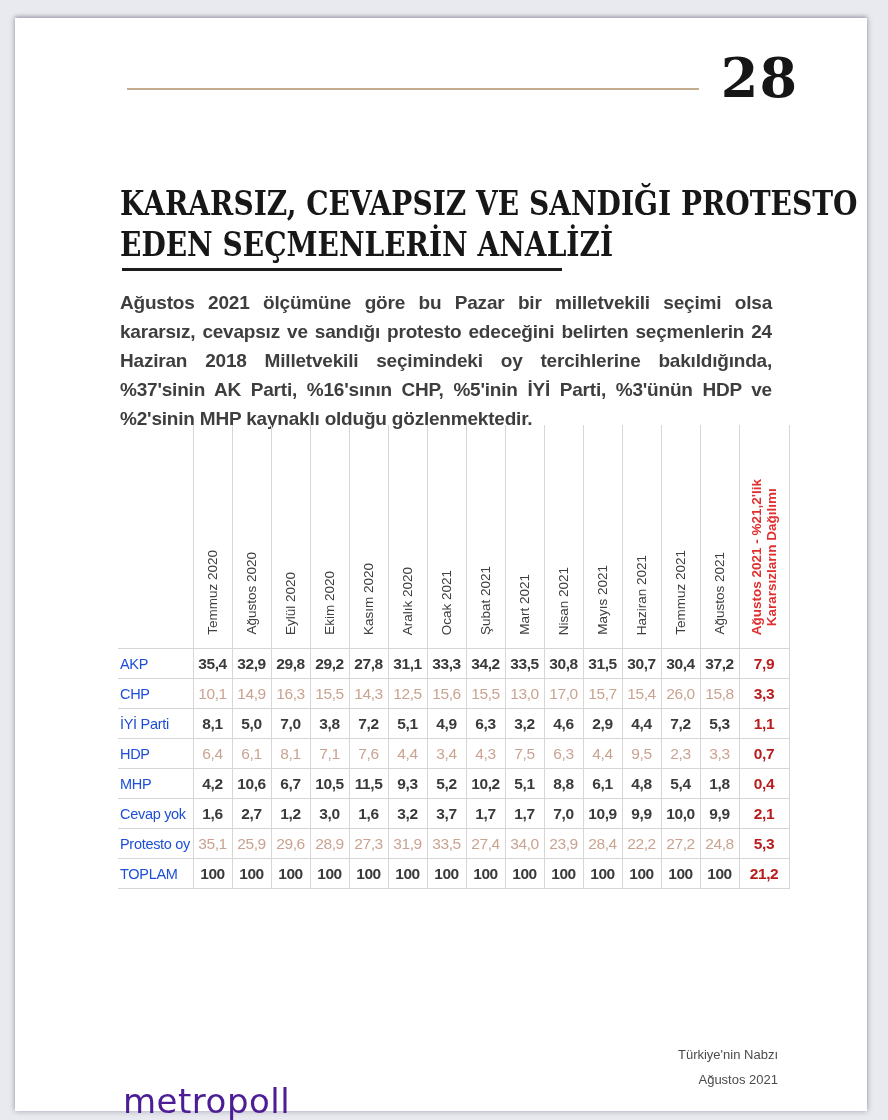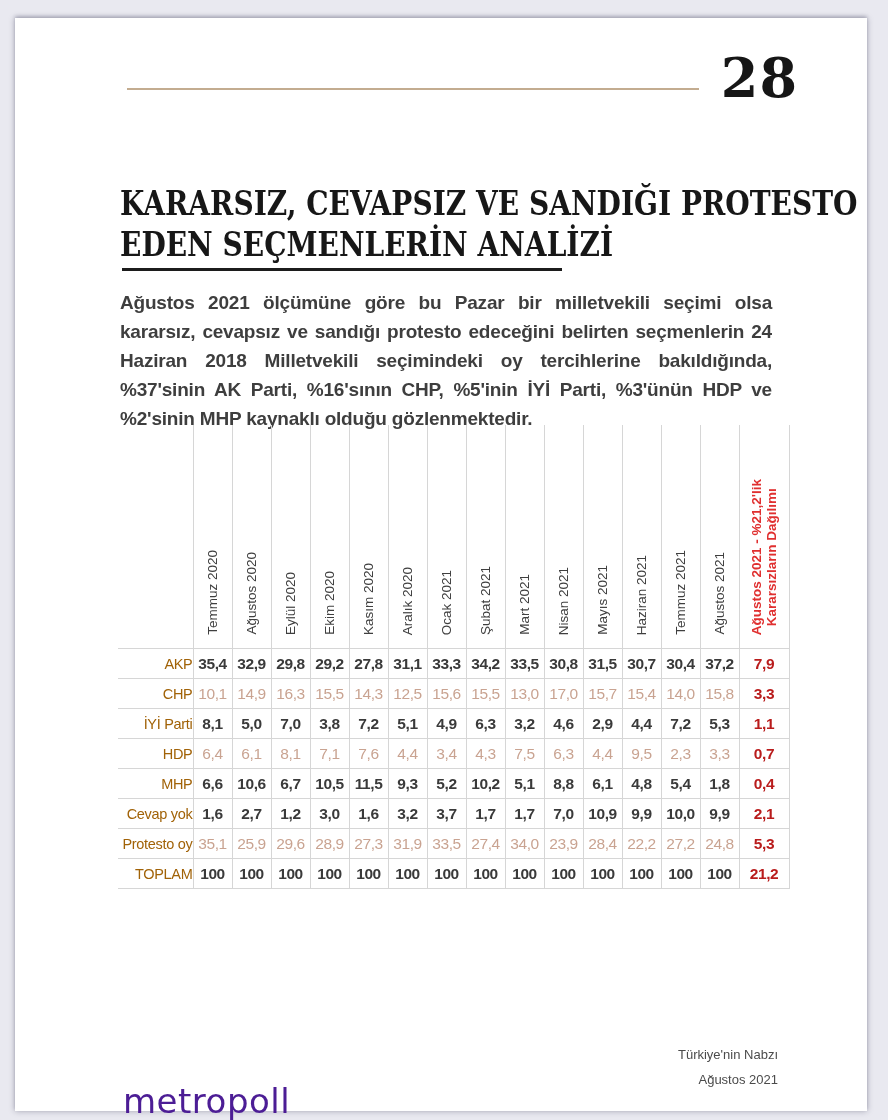--- a/index.html
+++ b/index.html
@@ -99,24 +99,24 @@
   .vlabel.red { color: #e03030; font-weight: bold; }
   .vlabel.red div { line-height: 15px; }
 
   .data-table tbody td {
     height: 29px;
     text-align: center;
     font-size: 15.5px;
     letter-spacing: -0.4px;
   }
   .data-table tbody td.lbl {
-    text-align: right;
+    text-align: left;
     padding-left: 2px;
     font-size: 14.5px;
-    color: #a16207;
+    color: #1d4ed8;
     letter-spacing: -0.3px;
     font-weight: normal;
   }
   tr.tone-dark td.val { color: #3a3a3a; font-weight: bold; }
   tr.tone-light td.val { color: #c9a391; font-weight: normal; }
   .data-table td.special { color: #b91c1c; font-weight: bold; }
 
   
   .logo {
     position: absolute; left: 108px; top: 1064px;
@@ -210,21 +210,21 @@
           <td class="val">16,3</td>
           <td class="val">15,5</td>
           <td class="val">14,3</td>
           <td class="val">12,5</td>
           <td class="val">15,6</td>
           <td class="val">15,5</td>
           <td class="val">13,0</td>
           <td class="val">17,0</td>
           <td class="val">15,7</td>
           <td class="val">15,4</td>
-          <td class="val">14,0</td>
+          <td class="val">26,0</td>
           <td class="val">15,8</td>
           <td class="special">3,3</td>
         </tr>
         <tr class="tone-dark">
           <td class="lbl">İYİ Parti</td>
           <td class="val">8,1</td>
           <td class="val">5,0</td>
           <td class="val">7,0</td>
           <td class="val">3,8</td>
           <td class="val">7,2</td>
@@ -252,21 +252,21 @@
           <td class="val">7,5</td>
           <td class="val">6,3</td>
           <td class="val">4,4</td>
           <td class="val">9,5</td>
           <td class="val">2,3</td>
           <td class="val">3,3</td>
           <td class="special">0,7</td>
         </tr>
         <tr class="tone-dark">
           <td class="lbl">MHP</td>
-          <td class="val">6,6</td>
+          <td class="val">4,2</td>
           <td class="val">10,6</td>
           <td class="val">6,7</td>
           <td class="val">10,5</td>
           <td class="val">11,5</td>
           <td class="val">9,3</td>
           <td class="val">5,2</td>
           <td class="val">10,2</td>
           <td class="val">5,1</td>
           <td class="val">8,8</td>
           <td class="val">6,1</td>

